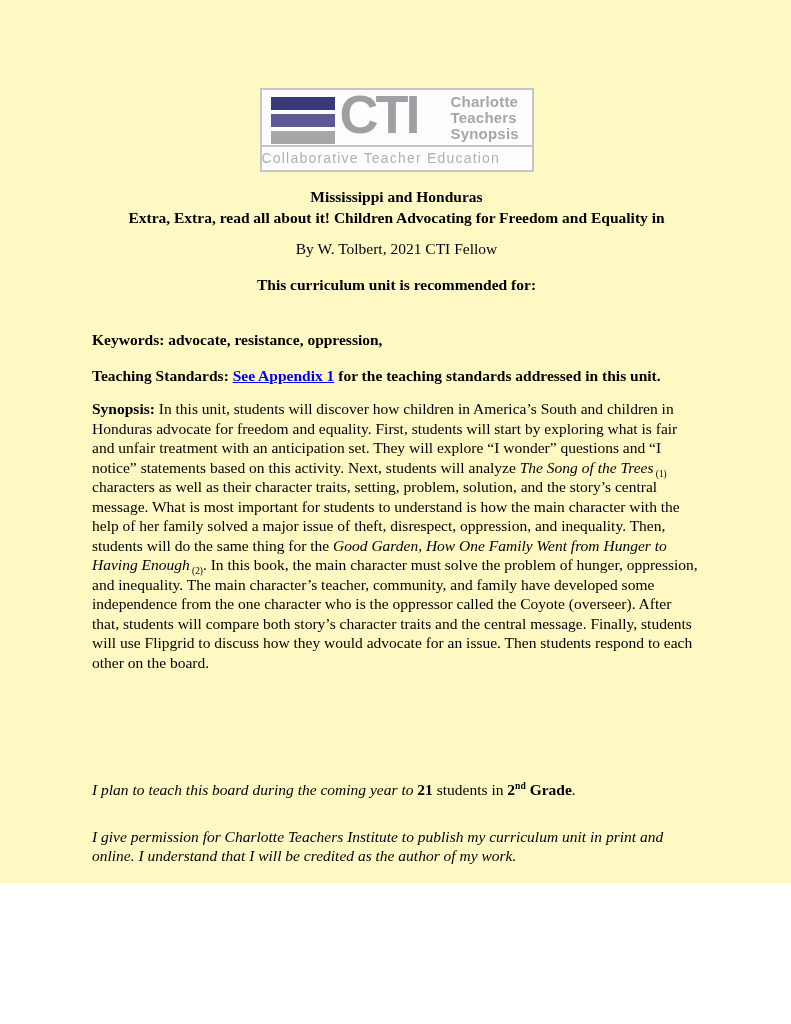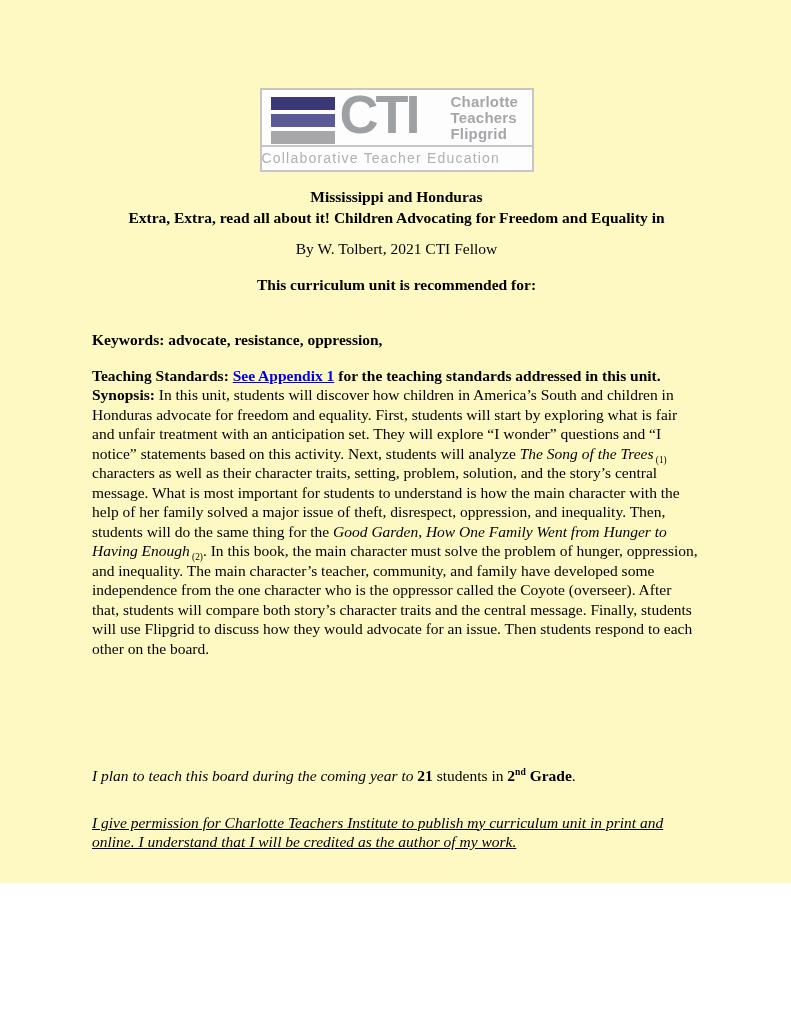--- a/index.html
+++ b/index.html
@@ -29,23 +29,23 @@
     position: absolute; left: 0; right: 0; top: 60px; text-align: left;
     font-size: 14px; color: #aeb0b3; letter-spacing: 1.2px; white-space: nowrap;
   }
   
   .unit-title { margin-top: 14px; text-align: center; font-weight: 700; font-size: 15.5px; line-height: 21px; }
   .byline-block { margin-top: 11px; text-align: center; font-weight: 400; font-size: 15.5px; line-height: 19px; }
   .recommended-block { margin-top: 17px; text-align: center; font-weight: 700; font-size: 15.5px; line-height: 19px; }
   
   .keywords-line { margin-top: 36px; font-weight: 700; font-size: 15.5px; line-height: 19px; }
   .standards-line { margin-top: 17px; font-size: 15.5px; line-height: 19px; }
-  .synopsis-paragraph { font-size: 15.5px; line-height: 19.5px; text-align: left; }
+  .synopsis-paragraph { margin-top: 14px; font-size: 15.5px; line-height: 19.5px; text-align: left; }
   .plan-statement { margin-top: 108px; font-size: 15.5px; line-height: 19.5px; }
-  .permission-statement { margin-top: 27px; font-size: 15.5px; line-height: 19.5px; font-style: italic; text-decoration: underline; }
+  .permission-statement { margin-top: 27px; font-size: 15.5px; line-height: 19.5px; font-style: italic; }
   
   .seg-normal { }
   .seg-bold { font-weight: 700; }
   .seg-italic { font-style: italic; }
   .seg-bold-sup { font-weight: 700; vertical-align: super; font-size: 0.62em; line-height: 0; }
   .seg-sub { vertical-align: sub; font-size: 0.6em; line-height: 0; }
   .seg-link { color: #0000ee; text-decoration: underline; font-weight: 700; cursor: pointer; }
 </style>
 </head>
 <body>
@@ -55,21 +55,21 @@
   <div class="logo-box">
     <div class="logo-bars">
       <div class="logo-bar" style="background: rgb(59, 56, 120);"></div>
       <div class="logo-bar" style="background: rgb(92, 90, 150);"></div>
       <div class="logo-bar" style="background: rgb(167, 167, 169);"></div>
     </div>
     <div class="logo-acronym">CTI</div>
     <div class="logo-name">
       <div>Charlotte</div>
       <div>Teachers</div>
-      <div>Flipgrid</div>
+      <div>Synopsis</div>
     </div>
     <div class="logo-divider"></div>
     <div class="logo-tagline">Collaborative Teacher Education</div>
   </div>
 
   <div class="unit-title">
     <div>Mississippi and Honduras</div>
     <div>Extra, Extra, read all about it! Children Advocating for Freedom and Equality in</div>
   </div>
 

